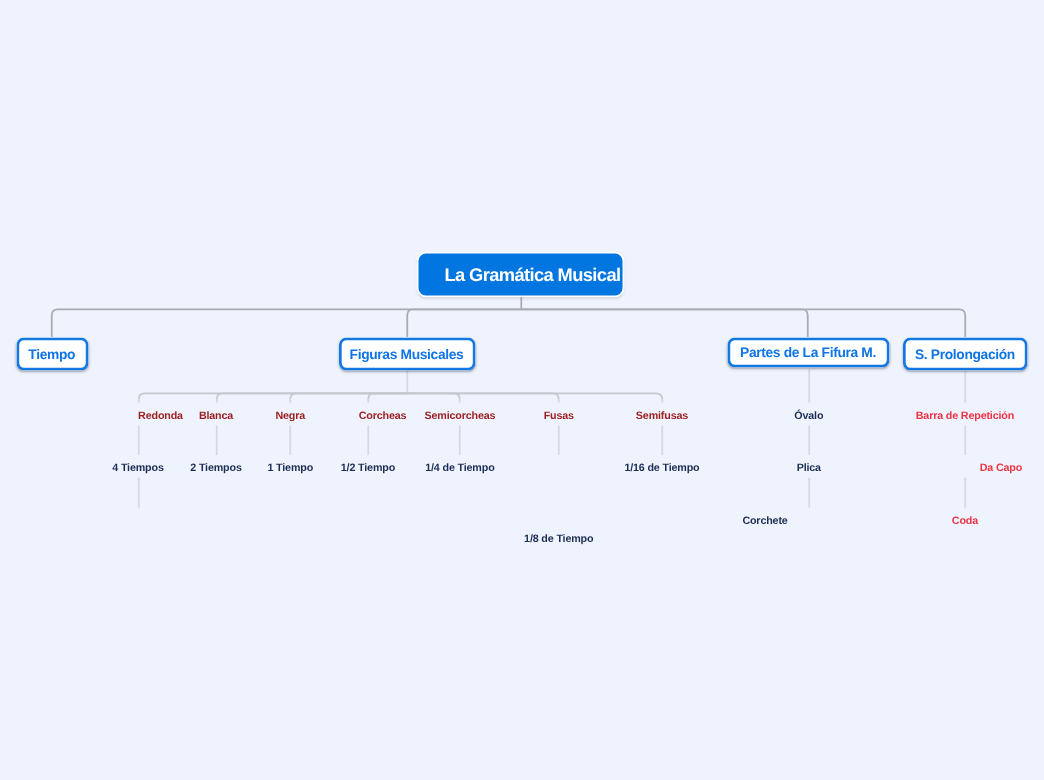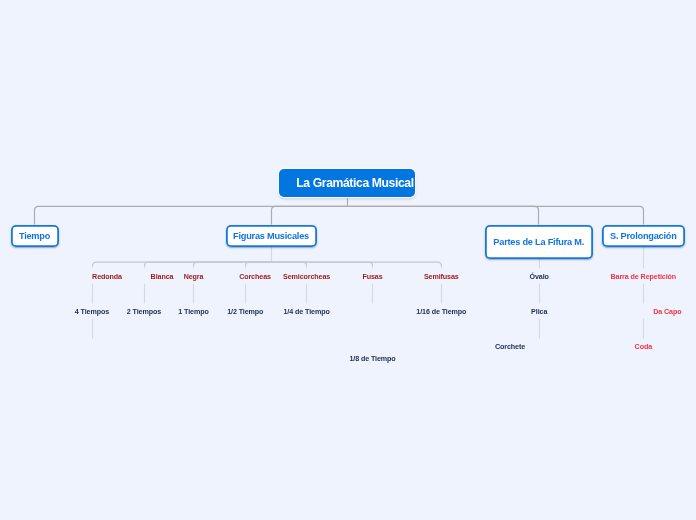--- a/index.html
+++ b/index.html
@@ -76,33 +76,33 @@
       <path d="M643.5 246.1V268.4" fill="none" stroke="#d7d9e0" stroke-width="1.2"></path>
       <path d="M643.5 283.6V303.4" fill="none" stroke="#d7d9e0" stroke-width="1.2"></path>
       <path d="M643.5 318.6V338.4" fill="none" stroke="#d7d9e0" stroke-width="1.2"></path>
     </svg>
 
 <div class="node node-root" style="left: 279px; top: 169px; width: 136px; height: 28px; padding-left: 16px;">La Gramática Musical</div>
     <div class="node node-branch" style="left: 10.5px; top: 224.6px; width: 48px; height: 22px;">Tiempo</div>
     <div class="node node-branch" style="left: 225.5px; top: 224.6px; width: 91px; height: 22px;">Figuras Musicales</div>
     <div class="leaf tone-maroon" style="left: 92px; top: 276.6px; padding-left: 30px;">Redonda</div>
     <div class="leaf tone-navy" style="left: 92px; top: 311.6px;">4 Tiempos</div>
-    <div class="leaf tone-maroon" style="left: 144px; top: 276.6px; padding-left: 36px;">Blanca</div>
+    <div class="leaf tone-maroon" style="left: 144px; top: 276.6px;">Blanca</div>
     <div class="leaf tone-navy" style="left: 144px; top: 311.6px;">2 Tiempos</div>
     <div class="leaf tone-maroon" style="left: 193.5px; top: 276.6px;">Negra</div>
     <div class="leaf tone-navy" style="left: 193.5px; top: 311.6px;">1 Tiempo</div>
     <div class="leaf tone-maroon" style="left: 255px; top: 276.6px;">Corcheas</div>
     <div class="leaf tone-navy" style="left: 245.3px; top: 311.6px;">1/2 Tiempo</div>
     <div class="leaf tone-maroon" style="left: 306.6px; top: 276.6px;">Semicorcheas</div>
     <div class="leaf tone-navy" style="left: 306.6px; top: 311.6px;">1/4 de Tiempo</div>
     <div class="leaf tone-maroon" style="left: 372.5px; top: 276.6px;">Fusas</div>
     <div class="leaf tone-navy" style="left: 372.5px; top: 311.6px; margin-top: 47px;">1/8 de Tiempo</div>
     <div class="leaf tone-maroon" style="left: 441.3px; top: 276.6px;">Semifusas</div>
     <div class="leaf tone-navy" style="left: 441.3px; top: 311.6px;">1/16 de Tiempo</div>
-    <div class="node node-branch" style="left: 484.7px; top: 224.6px; width: 108px; height: 34px;">Partes de La Fifura M.</div>
+    <div class="node node-branch" style="left: 484.7px; top: 224.6px; width: 108px; height: 20px;">Partes de La Fifura M.</div>
     <div class="leaf tone-navy" style="left: 539.2px; top: 276.6px;">Óvalo</div>
     <div class="leaf tone-navy" style="left: 539.2px; top: 311.6px;">Plica</div>
     <div class="leaf tone-navy" style="left: 510px; top: 346.6px;">Corchete</div>
     <div class="node node-branch" style="left: 601.8px; top: 224.6px; width: 83px; height: 22px;">S. Prolongación</div>
     <div class="leaf tone-red" style="left: 643.3px; top: 276.6px;">Barra de Repetición</div>
     <div class="leaf tone-red" style="left: 643.3px; top: 311.6px; margin-left: 24px;">Da Capo</div>
     <div class="leaf tone-red" style="left: 643.3px; top: 346.6px;">Coda</div>
   </div>
 
 </body></html>

